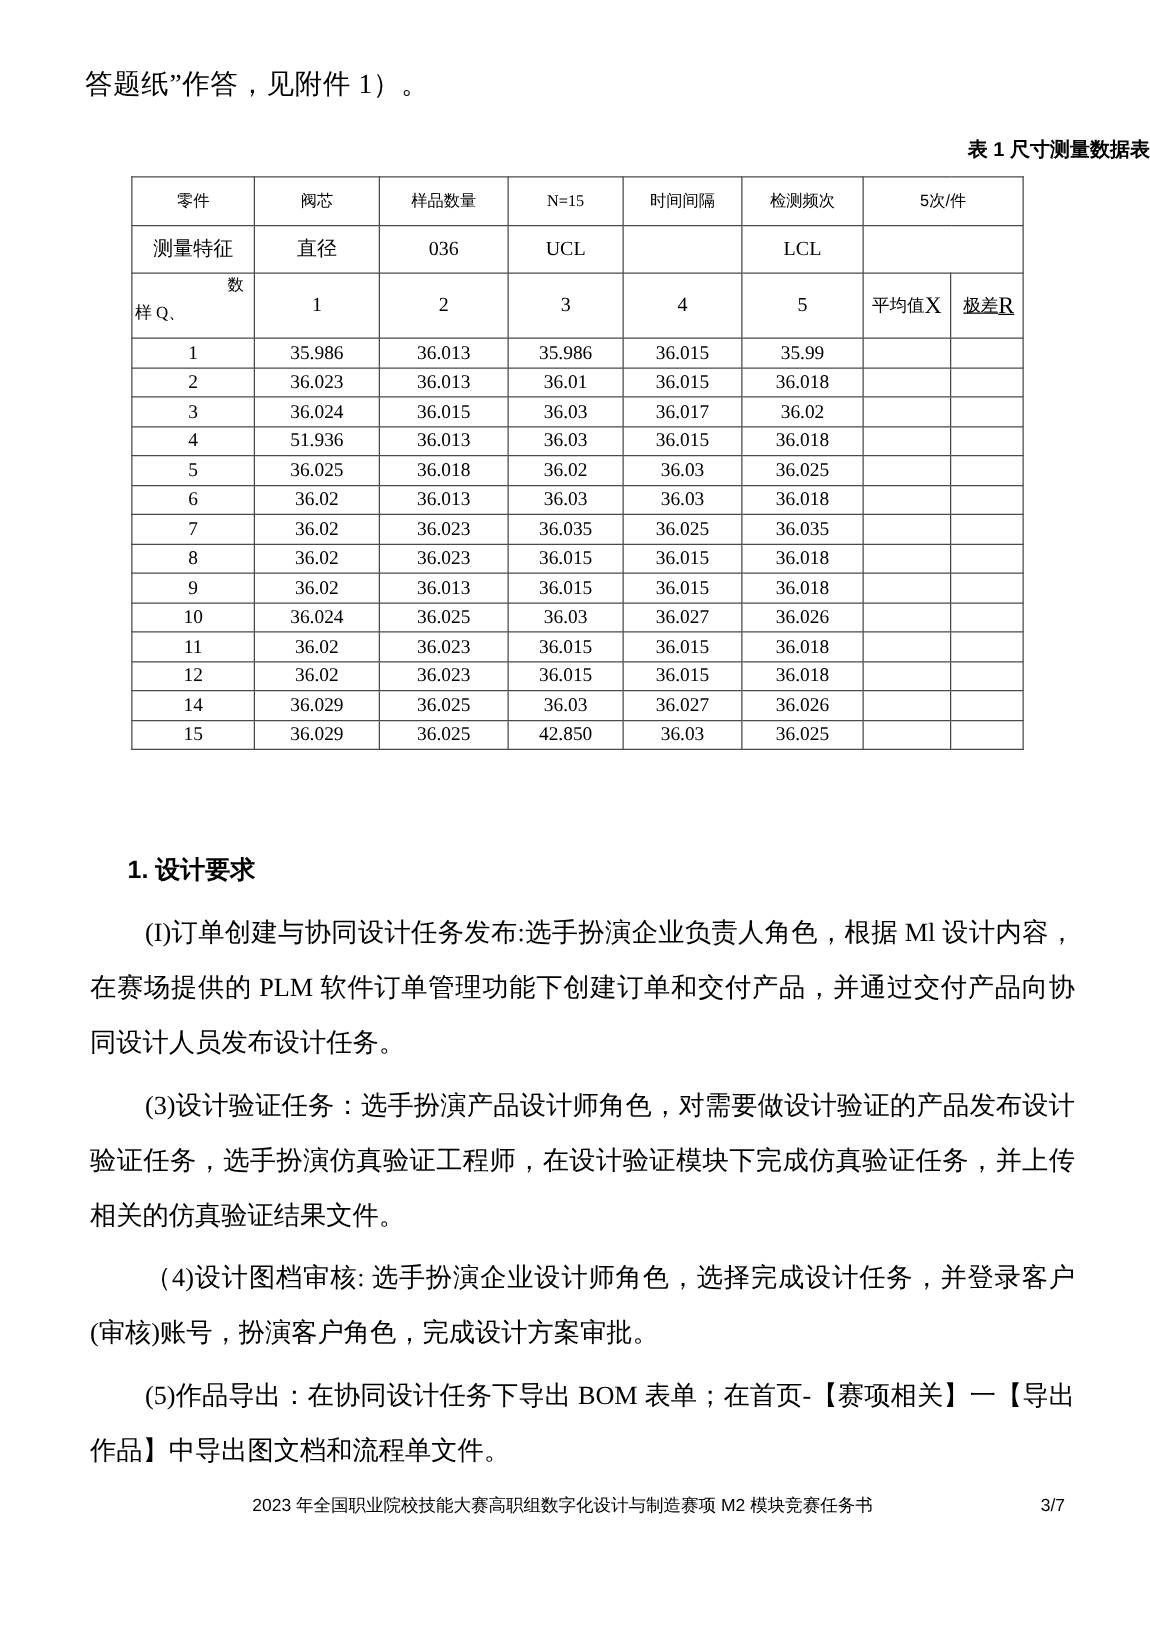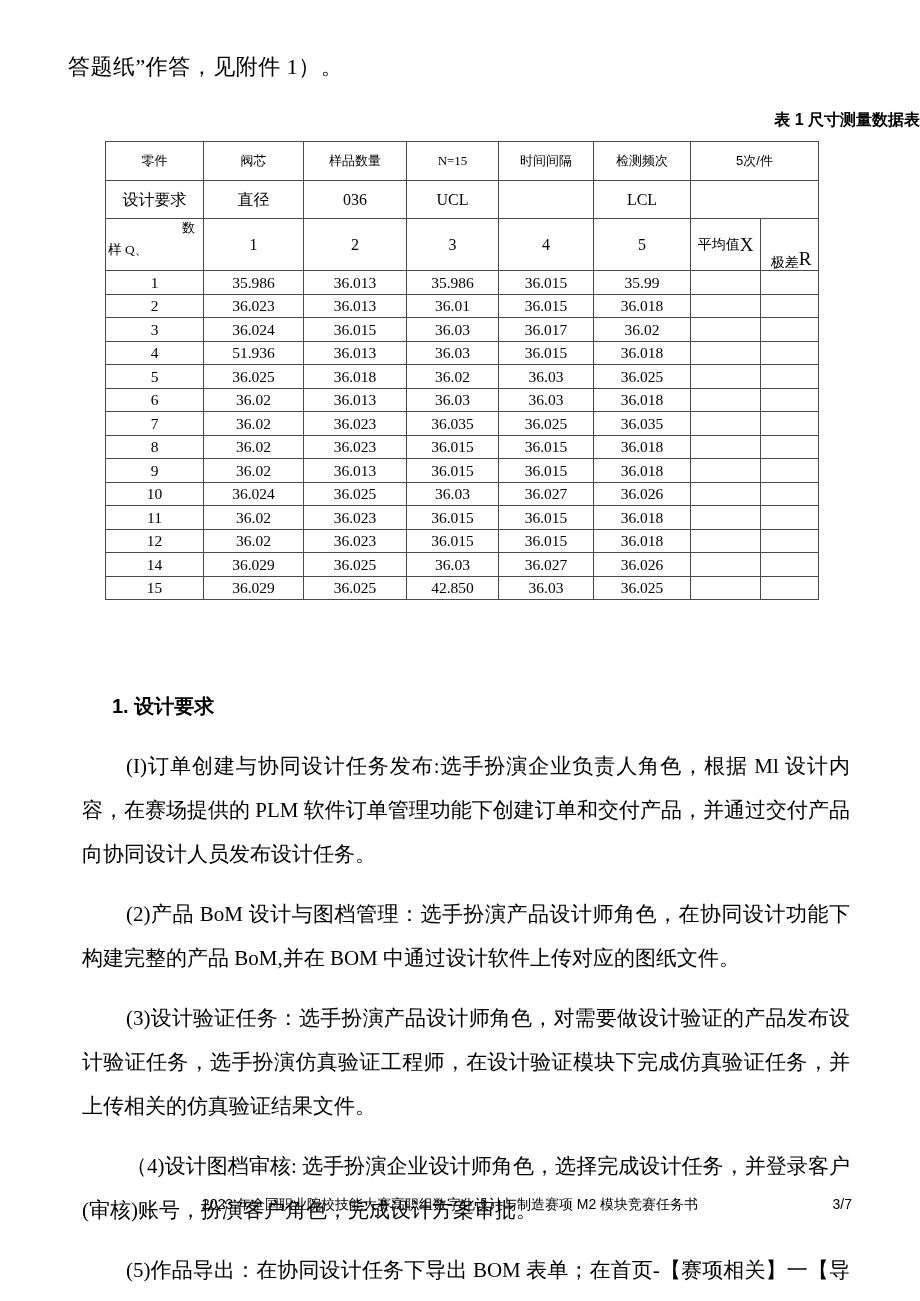--- a/index.html
+++ b/index.html
@@ -93,33 +93,33 @@
   .stackcell {
     display: flex;
     flex-direction: row;
     justify-content: center;
     align-items: center;
     height: 100%;
     line-height: 1.15;
   }
   .stackcell .t1 { font-size: 14px; font-family: "Liberation Sans", "DejaVu Sans", sans-serif; }
   .stackcell .t2 { font-size: 19px; }
-  .stackcell.leftal { align-items: flex-end; padding-left: 3px; }
+  .stackcell.leftal { align-items: center; padding-left: 3px; text-decoration: underline; }
 
   
   .body-text {
     position: absolute;
     left: 66px;
     top: 668px;
     width: 800px;
     font-size: 21px;
     line-height: 44px;
   }
   .body-text p {
-    margin: 16px;
+    margin: 6px;
     text-align: justify;
     text-justify: inter-ideograph;
   }
   .sec-head {
     font-family: "Liberation Sans", "DejaVu Sans", sans-serif;
     font-weight: bold;
     font-size: 20px;
     padding-left: 30px;
   }
   .indent2 { text-indent: 44px; }
@@ -172,21 +172,21 @@
       <tr class="hdr-row">
         <td class="cn">零件</td>
         <td class="cn">阀芯</td>
         <td class="cn">样品数量</td>
         <td>N=15</td>
         <td class="cn">时间间隔</td>
         <td class="cn">检测频次</td>
         <td class="cn" colspan="2">5次/件</td>
       </tr>
       <tr class="hdr-row2">
-        <td class="cn">设计要求</td>
+        <td class="cn">测量特征</td>
         <td class="cn">直径</td>
         <td>036</td>
         <td>UCL</td>
         <td></td>
         <td>LCL</td>
         <td colspan="2"></td>
       </tr>
       <tr class="hdr-row3">
         <td class="corner">
           <span class="topright">数</span>
@@ -351,21 +351,20 @@
           <td>36.025</td>
           <td></td>
           <td></td>
         </tr>
       </tbody>
   </table>
 
   <div class="body-text">
     <p class="sec-head">1. 设计要求</p>
     <p class="indent2">(I)订单创建与协同设计任务发布:选手扮演企业负责人角色，根据 Ml 设计内容，在赛场提供的 PLM 软件订单管理功能下创建订单和交付产品，并通过交付产品向协同设计人员发布设计任务。</p>
-    <p class="indent2">(2)产品 BoM 设计与图档管理：选手扮演产品设计师角色，在协同设计功能下构建完整的产品 BoM,并在 BOM 中通过设计软件上传对应的图纸文件。</p>
     <p class="indent2">(3)设计验证任务：选手扮演产品设计师角色，对需要做设计验证的产品发布设计验证任务，选手扮演仿真验证工程师，在设计验证模块下完成仿真验证任务，并上传相关的仿真验证结果文件。</p>
     <p class="indent2">（4)设计图档审核: 选手扮演企业设计师角色，选择完成设计任务，并登录客户(审核)账号，扮演客户角色，完成设计方案审批。</p>
     <p class="indent2">(5)作品导出：在协同设计任务下导出 BOM 表单；在首页-【赛项相关】一【导出作品】中导出图文档和流程单文件。</p>
   </div>
 
   <div class="footer">
     <span class="f-center">2023 年全国职业院校技能大赛高职组数字化设计与制造赛项 M2 模块竞赛任务书</span>
     <span class="f-page">3/7</span>
   </div>
 

